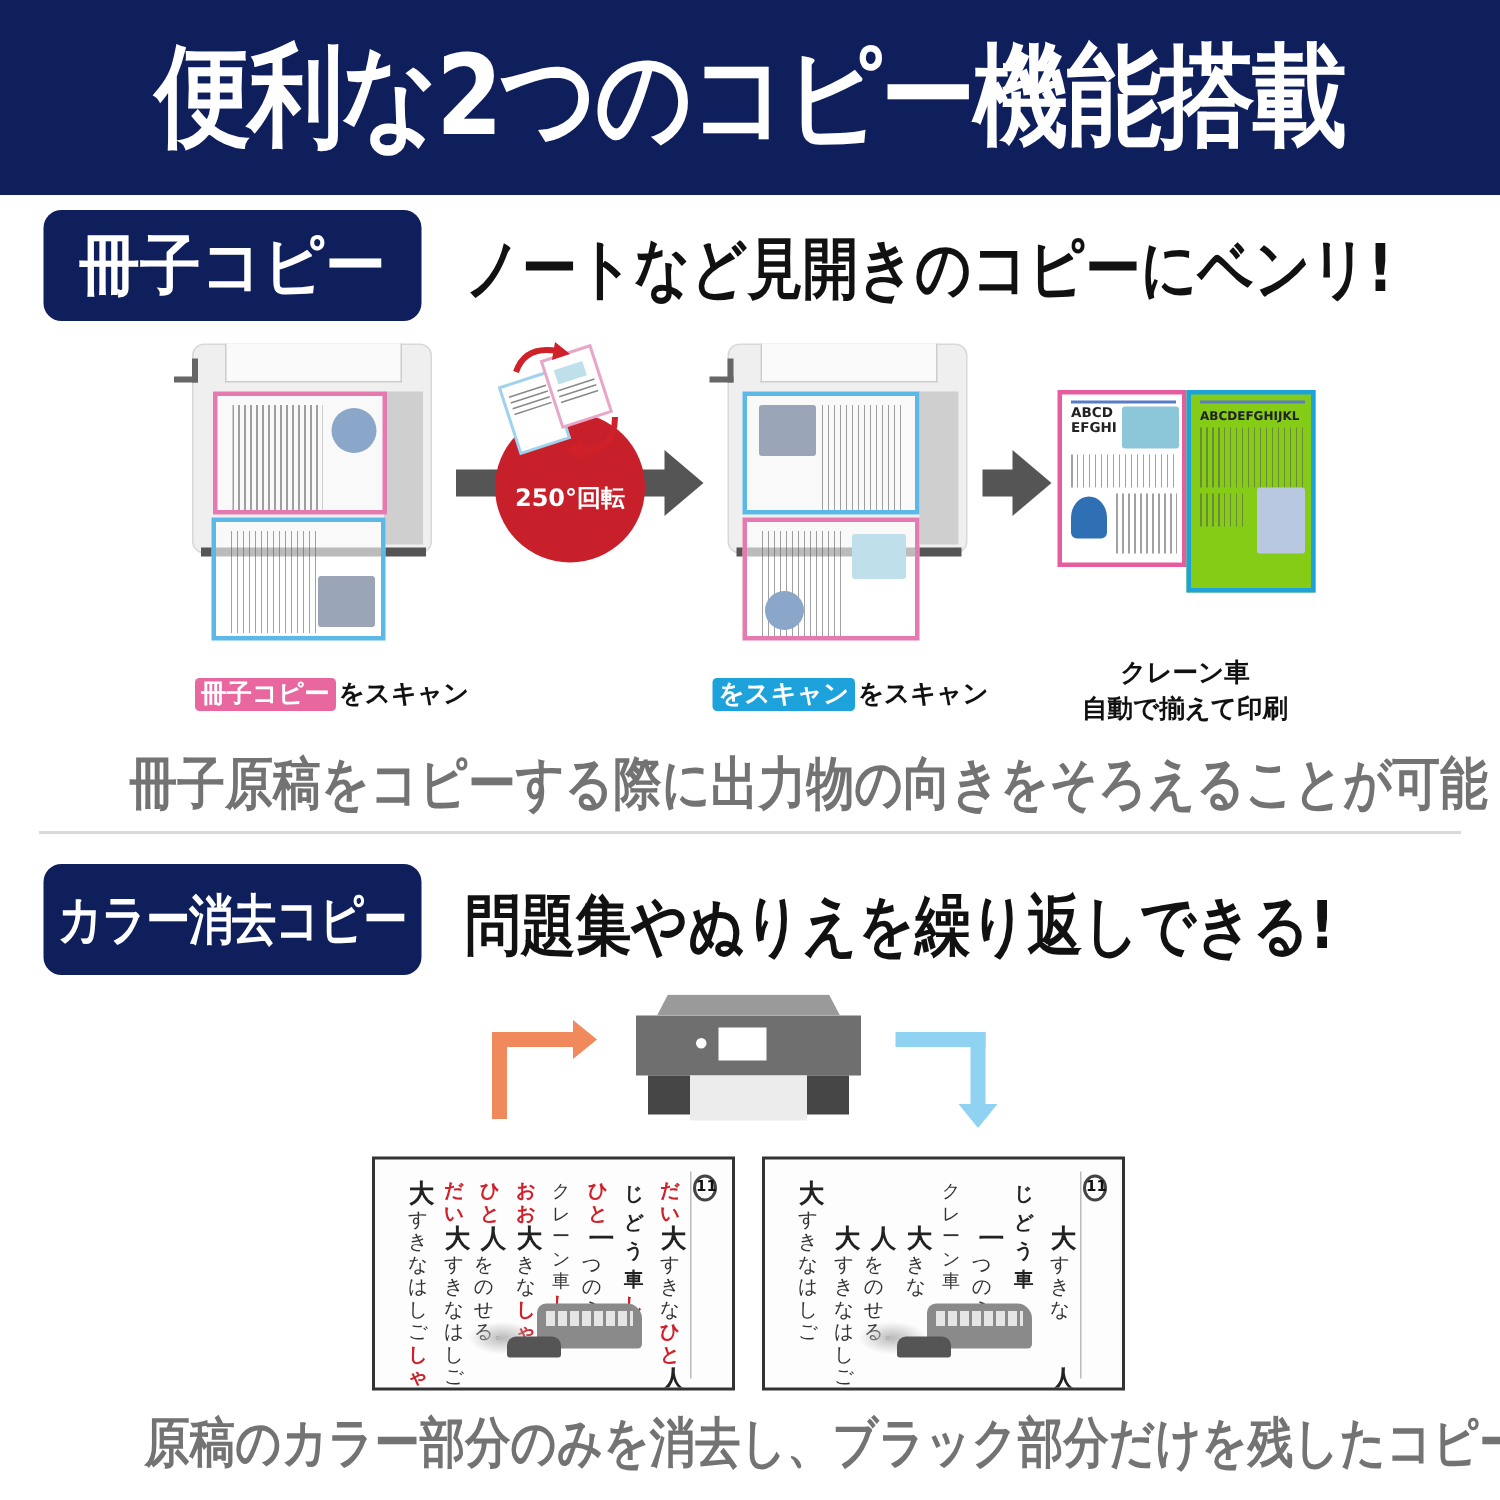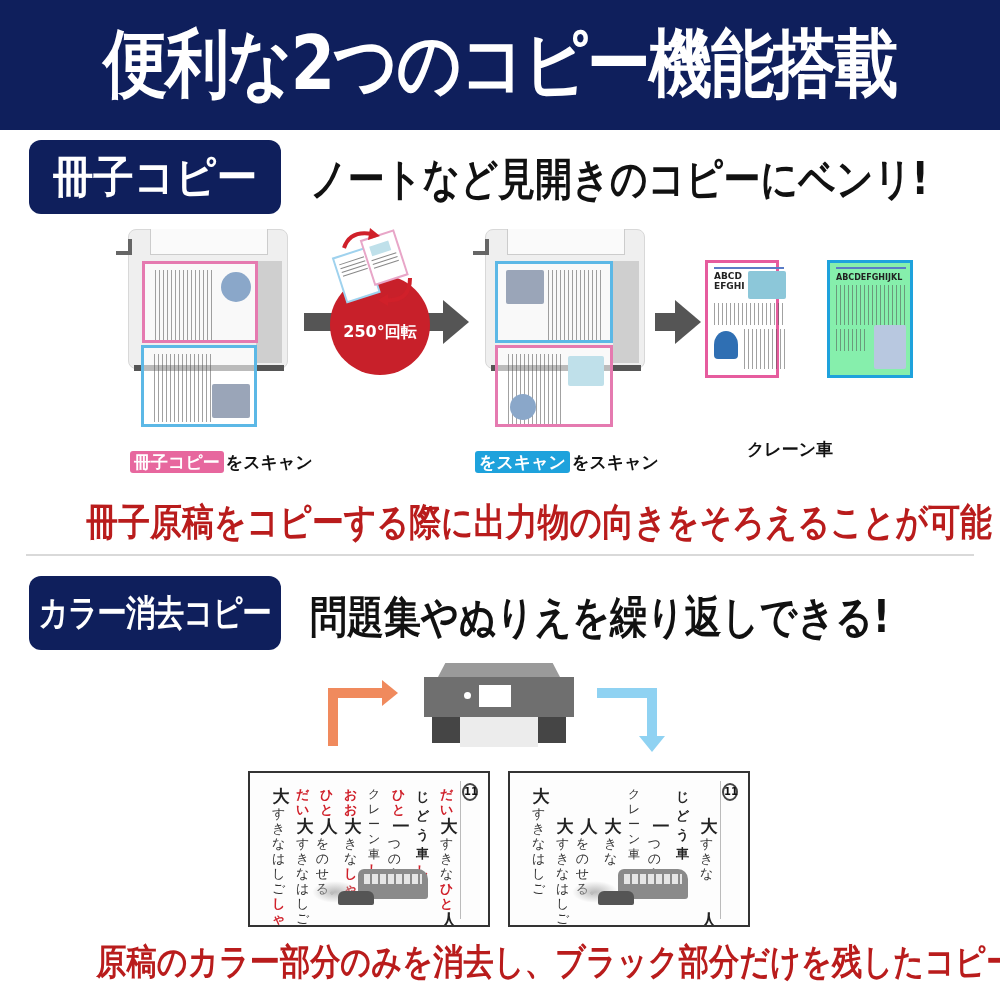--- a/index.html
+++ b/index.html
@@ -97,21 +97,21 @@
   .caption { position: absolute; font-size: 17px; font-weight: bold; color: #111; white-space: nowrap; }
   .caption .tag { color: #fff; padding: 1px 4px; border-radius: 3px; margin-right: 2px; }
   .tag-pink { background: #e7679e; }
   .tag-blue { background: #1ea2dc; }
   .caption-left { left: 130px; top: 451px; }
   .caption-right { left: 475px; top: 451px; }
   .caption-result { left: 700px; top: 437px; width: 180px; text-align: center; line-height: 24px; white-space: normal; }
 
   .summary {
     position: absolute; left: 0; width: 1000px; text-align: center;
-    color: #b91c1c; font-weight: bold; white-space: nowrap;
+    color: #737373; font-weight: bold; white-space: nowrap;
   }
   .summary span { display: inline-block; transform: scaleX(0.84); }
   .summary-1 { top: 497px; font-size: 38px; }
   .summary-2 { top: 938px; font-size: 36px; }
 
   .divider {
     position: absolute; left: 26px; top: 554px; width: 948px; height: 2px; background: #d9d9d9;
   }
 
   
@@ -257,45 +257,46 @@
 <div class="page-frame pink" style="left:495px; top:345px; width:118px; height:82px;">
   <div class="mini-lines" style="left:10px; top:6px; width:56px; height:70px;"></div>
   <div class="mini-img" style="left:12px; top:46px; width:26px; height:26px; background:#8aa7c9; border-radius:50%;"></div>
   <div class="mini-img" style="left:70px; top:8px; width:36px; height:30px; background:#bfe0ea;"></div>
 </div>
 
 <div class="flow-arrow" style="left:655px; top:313px; width:22px;"></div>
 <div class="flow-arrow-head" style="left:675px; top:300px;"></div>
 
 <div class="result-spread">
-  <div class="page-frame pink-strong" style="left:0; top:0; width:74px; height:118px; background:#fff;">
+  <div class="page-frame pink-strong" style="left:0; top:0; width:86px; height:118px; background:#fff;">
     <div style="position:absolute; left:6px; top:4px; width:70px; height:2px; background:#5a7cc7;"></div>
     <div style="position:absolute; left:6px; top:8px; width:34px; font-size:9px; font-weight:bold; line-height:10px; color:#222;">ABCD EFGHI</div>
     <div class="mini-img" style="left:40px; top:8px; width:38px; height:28px; background:#8cc7d9;"></div>
     <div class="mini-lines" style="left:6px; top:40px; width:72px; height:22px;"></div>
     <div class="mini-img" style="left:6px; top:68px; width:24px; height:28px; background:#2f6fb3; border-radius:50% 50% 4px 4px;"></div>
     <div class="mini-lines" style="left:36px; top:66px; width:42px; height:40px;"></div>
   </div>
-  <div class="page-frame blue-strong" style="left:86px; top:0; width:86px; height:118px; background:#86efac;margin-left:36px;">
+  <div class="page-frame blue-strong" style="left:86px; top:0; width:86px; height:135px; background:#84cc16;">
     <div style="position:absolute; left:6px; top:4px; width:70px; height:2px; background:#5a7cc7;"></div>
     <div style="position:absolute; left:6px; top:10px; font-size:8px; font-weight:bold; color:#222; white-space:nowrap;">ABCDEFGHIJKL</div>
     <div class="mini-lines" style="left:6px; top:22px; width:72px; height:40px;"></div>
     <div class="mini-img" style="left:44px; top:62px; width:32px; height:44px; background:#b8c8e0;"></div>
     <div class="mini-lines" style="left:6px; top:66px; width:30px; height:22px;"></div>
   </div>
 </div>
 
 <div class="caption caption-left">
   <span class="tag tag-pink">冊子コピー</span><span>をスキャン</span>
 </div>
 <div class="caption caption-right">
   <span class="tag tag-blue">をスキャン</span><span>をスキャン</span>
 </div>
 <div class="caption caption-result">
   <div>クレーン車</div>
+  <div>自動で揃えて印刷</div>
 </div>
 
 <div class="summary summary-1">
   <span>冊子原稿をコピーする際に出力物の向きをそろえることが可能</span>
 </div>
 
 <div class="divider"></div>
 
 <div class="badge badge-2">
   <span>カラー消去コピー</span>

